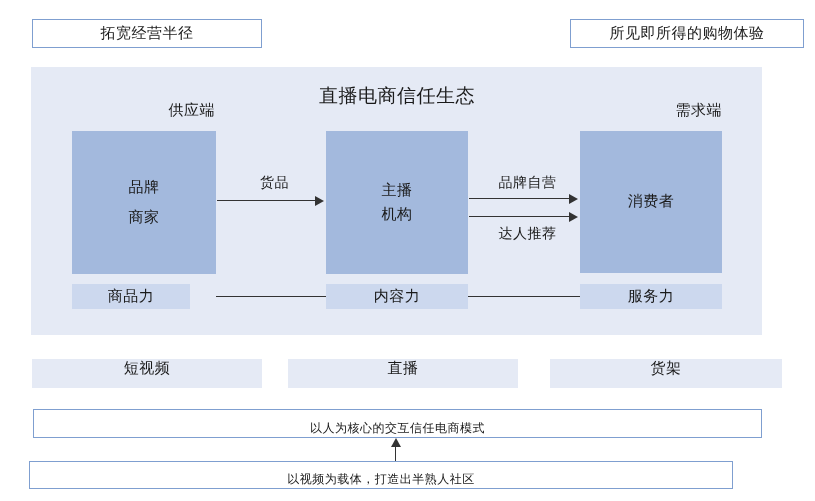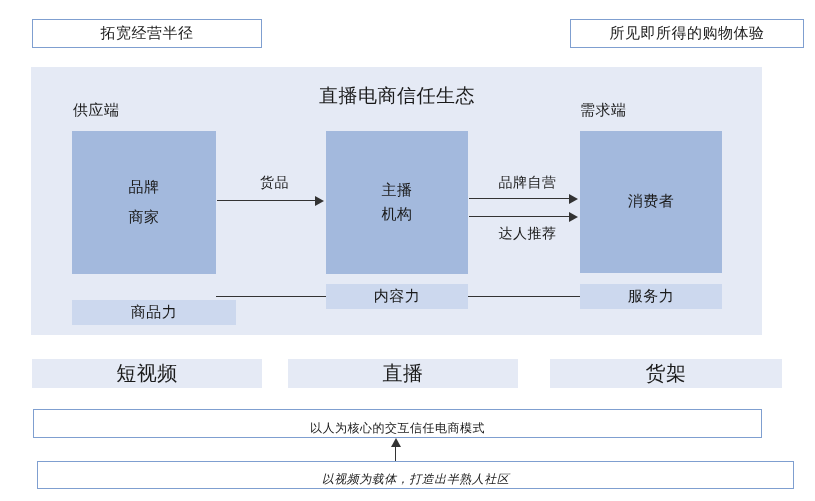--- a/index.html
+++ b/index.html
@@ -36,21 +36,21 @@
     background: #e5eaf5;
     border: none;
   }
   .eco-title {
     font-size: 19px;
     text-align: center;
     letter-spacing: 0.5px;
   }
   .side-label {
     font-size: 15px;
-    text-align: left;
+    text-align: right;
     letter-spacing: 0.5px;
   }
   .actor-box {
     background: #a3b9dd;
     display: flex;
     flex-direction: column;
     align-items: center;
     justify-content: center;
     font-size: 15px;
     line-height: 1.55;
@@ -91,23 +91,22 @@
   }
   .v-line {
     background: #333333;
     width: 1px;
   }
 
   
   .platform-box {
     background: #e5eaf5;
     display: flex;
-    align-items: center;
     justify-content: center;
-    font-size: 20px;
+    font-size: 15px;
     letter-spacing: 0.5px;
   }
 
   
   .statement-box {
     border: 1px solid #7f9fd0;
     background: #ffffff;
     display: flex;
     align-items: flex-end;
     justify-content: center;
@@ -153,21 +152,21 @@
   <div class="abs arrow-head-r" style="left:315px; top:196px;"></div>
 
   <div class="abs flow-label" style="left:469px; top:174px; width:110px;">品牌自营</div>
   <div class="abs h-line" style="left:469px; top:198px; width:102px;"></div>
   <div class="abs arrow-head-r" style="left:569px; top:194px;"></div>
 
   <div class="abs h-line" style="left:469px; top:216px; width:102px;"></div>
   <div class="abs arrow-head-r" style="left:569px; top:212px;"></div>
   <div class="abs flow-label" style="left:469px; top:225px; width:110px;">达人推荐</div>
 
-  <div class="abs cap-box" style="left:72px; top:284px; width:164px; height:25px;margin-top:16px;">
+  <div class="abs cap-box" style="left:72px; top:284px; width:118px; height:25px;">
     <span>商品力</span>
   </div>
   <div class="abs cap-box" style="left:326px; top:284px; width:142px; height:25px;">
     <span>内容力</span>
   </div>
   <div class="abs cap-box" style="left:580px; top:284px; width:142px; height:25px;">
     <span>服务力</span>
   </div>
 
   <div class="abs h-line" style="left:216px; top:296px; width:110px;"></div>
@@ -183,17 +182,17 @@
     <span>货架</span>
   </div>
 
   <div class="abs statement-box" style="left:33px; top:409px; width:729px; height:29px;">
     <span>以人为核心的交互信任电商模式</span>
   </div>
 
   <div class="abs v-line" style="left:395px; top:446px; height:15px;"></div>
   <div class="abs arrow-head-u" style="left:391px; top:438px;"></div>
 
-  <div class="abs statement-box" style="left:37px; top:461px; width:757px; height:28px;font-style:italic;">
+  <div class="abs statement-box" style="left:29px; top:461px; width:704px; height:28px;">
     <span>以视频为载体，打造出半熟人社区</span>
   </div>
 
 </div>
 
 </body></html>

